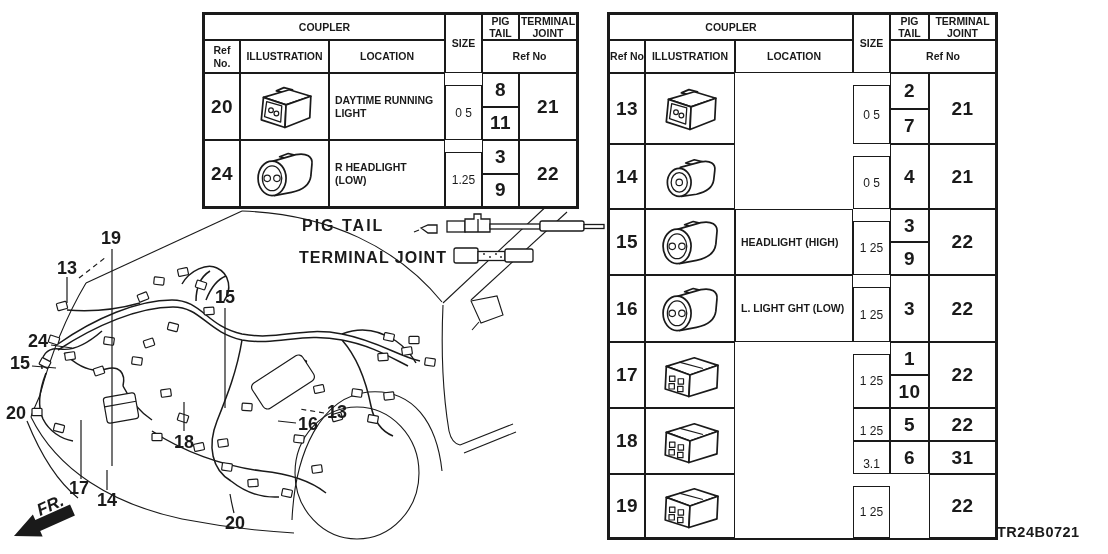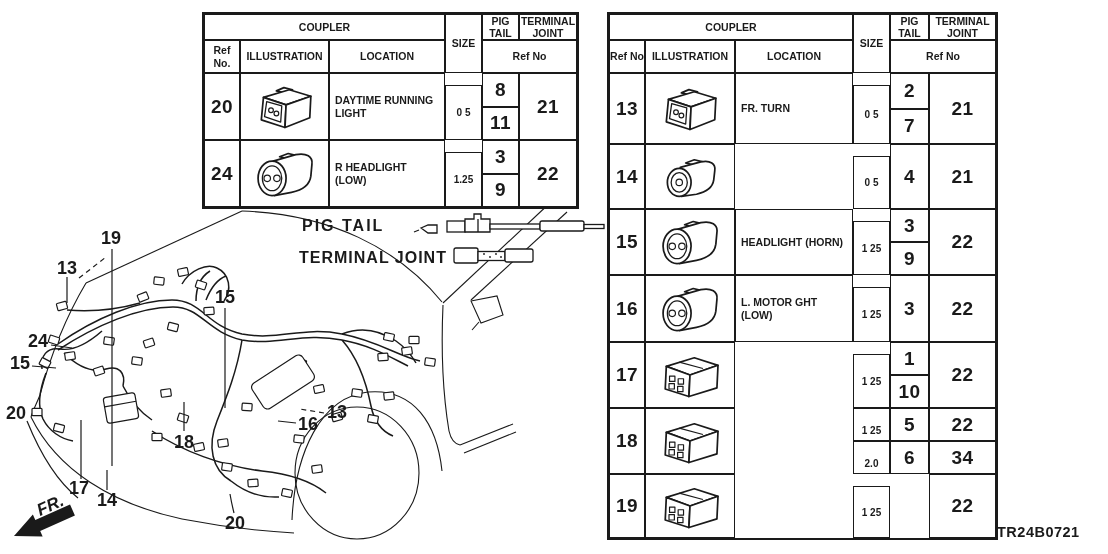--- a/index.html
+++ b/index.html
@@ -17,21 +17,21 @@
     grid-template-rows:26px 33px 67px 67px; }
   #right-table{ left:607px; top:12px;
     grid-template-columns:36px 90px 118px 37px 39px 67px;
     grid-template-rows:26px 33px 71px 65px 66px 67px 66px 66px 64px; }
   .cell{ border:1px solid var(--ink); display:flex; align-items:center; justify-content:center;
          text-align:center; overflow:hidden; }
   .hdr{ font-size:10.5px; font-weight:bold; line-height:1.15; }
   .num{ font-size:19px; font-weight:bold; letter-spacing:0.5px; }
   .loc{ font-size:10.5px; font-weight:bold; justify-content:flex-start; text-align:left;
         padding:2px 5px; line-height:1.2; }
-  .sz{ font-size:10px; font-weight:bold;margin-top:12px; }
+  .sz{ font-size:12px; font-weight:normal;margin-top:12px; }
   .vsplit{ flex-direction:column; padding:0; }
   .vsplit > .half{ flex:1 1 0; width:100%; display:flex; align-items:center; justify-content:center; }
   .vsplit > .half:first-child{ border-bottom:2px solid var(--ink); }
   .conn{ width:78px; height:56px; }
   
   #part-number{ position:absolute; left:997px; top:524px; font-size:14.5px; font-weight:bold;
                 letter-spacing:0.5px; }
   #diagram-svg{ position:absolute; left:0; top:0; }
   .defs-hidden{ position:absolute; width:0; height:0; overflow:hidden; }
 </style>
@@ -347,21 +347,20 @@
     <div class="cell hdr" style="grid-column:2;grid-row:2">ILLUSTRATION</div>
     <div class="cell hdr" style="grid-column:3;grid-row:2">LOCATION</div>
     <div class="cell hdr" style="grid-column:5/7;grid-row:2">Ref No</div>
 
     <div class="cell num" style="grid-column:1;grid-row:3">13</div>
     <div class="cell" style="grid-column:2;grid-row:3">
       <svg class="conn" viewBox="0 0 64 52">
           <use href="#conn-boxy"></use>
         </svg>
     </div>
-    <div class="cell loc" style="grid-column:3;grid-row:3">FR. TURN</div>
     <div class="cell sz" style="grid-column:4;grid-row:3">0 5</div>
     <div class="cell vsplit" style="grid-column:5;grid-row:3">
       <div class="half num">2</div>
       <div class="half num">7</div>
     </div>
     <div class="cell num" style="grid-column:6;grid-row:3">21</div>
 
     <div class="cell num" style="grid-column:1;grid-row:4">14</div>
     <div class="cell" style="grid-column:2;grid-row:4">
       <svg class="conn" viewBox="0 0 64 52">
@@ -371,35 +370,35 @@
     <div class="cell sz" style="grid-column:4;grid-row:4">0 5</div>
     <div class="cell num" style="grid-column:5;grid-row:4">4</div>
     <div class="cell num" style="grid-column:6;grid-row:4">21</div>
 
     <div class="cell num" style="grid-column:1;grid-row:5">15</div>
     <div class="cell" style="grid-column:2;grid-row:5">
       <svg class="conn" viewBox="0 0 64 52">
           <use href="#conn-round"></use>
         </svg>
     </div>
-    <div class="cell loc" style="grid-column:3;grid-row:5">HEADLIGHT (HORN)</div>
+    <div class="cell loc" style="grid-column:3;grid-row:5">HEADLIGHT (HIGH)</div>
     <div class="cell sz" style="grid-column:4;grid-row:5">1 25</div>
     <div class="cell vsplit" style="grid-column:5;grid-row:5">
       <div class="half num">3</div>
       <div class="half num">9</div>
     </div>
     <div class="cell num" style="grid-column:6;grid-row:5">22</div>
 
     <div class="cell num" style="grid-column:1;grid-row:6">16</div>
     <div class="cell" style="grid-column:2;grid-row:6">
       <svg class="conn" viewBox="0 0 64 52">
           <use href="#conn-round"></use>
         </svg>
     </div>
-    <div class="cell loc" style="grid-column:3;grid-row:6">L. MOTOR GHT (LOW)</div>
+    <div class="cell loc" style="grid-column:3;grid-row:6">L. LIGHT GHT (LOW)</div>
     <div class="cell sz" style="grid-column:4;grid-row:6">1 25</div>
     <div class="cell num" style="grid-column:5;grid-row:6">3</div>
     <div class="cell num" style="grid-column:6;grid-row:6">22</div>
 
     <div class="cell num" style="grid-column:1;grid-row:7">17</div>
     <div class="cell" style="grid-column:2;grid-row:7">
       <svg class="conn" viewBox="0 0 64 52">
           <use href="#conn-boxy4"></use>
         </svg>
     </div>
@@ -411,29 +410,29 @@
     <div class="cell num" style="grid-column:6;grid-row:7">22</div>
 
     <div class="cell num" style="grid-column:1;grid-row:8">18</div>
     <div class="cell" style="grid-column:2;grid-row:8">
       <svg class="conn" viewBox="0 0 64 52">
           <use href="#conn-boxy4"></use>
         </svg>
     </div>
     <div class="cell vsplit" style="grid-column:4;grid-row:8">
       <div class="half sz">1 25</div>
-      <div class="half sz">2.0</div>
+      <div class="half sz">3.1</div>
     </div>
     <div class="cell vsplit" style="grid-column:5;grid-row:8">
       <div class="half num">5</div>
       <div class="half num">6</div>
     </div>
     <div class="cell vsplit" style="grid-column:6;grid-row:8">
       <div class="half num">22</div>
-      <div class="half num">34</div>
+      <div class="half num">31</div>
     </div>
 
     <div class="cell num" style="grid-column:1;grid-row:9">19</div>
     <div class="cell" style="grid-column:2;grid-row:9">
       <svg class="conn" viewBox="0 0 64 52">
           <use href="#conn-boxy4"></use>
         </svg>
     </div>
     <div class="cell sz" style="grid-column:4;grid-row:9">1 25</div>
     <div class="cell num" style="grid-column:6;grid-row:9">22</div>

